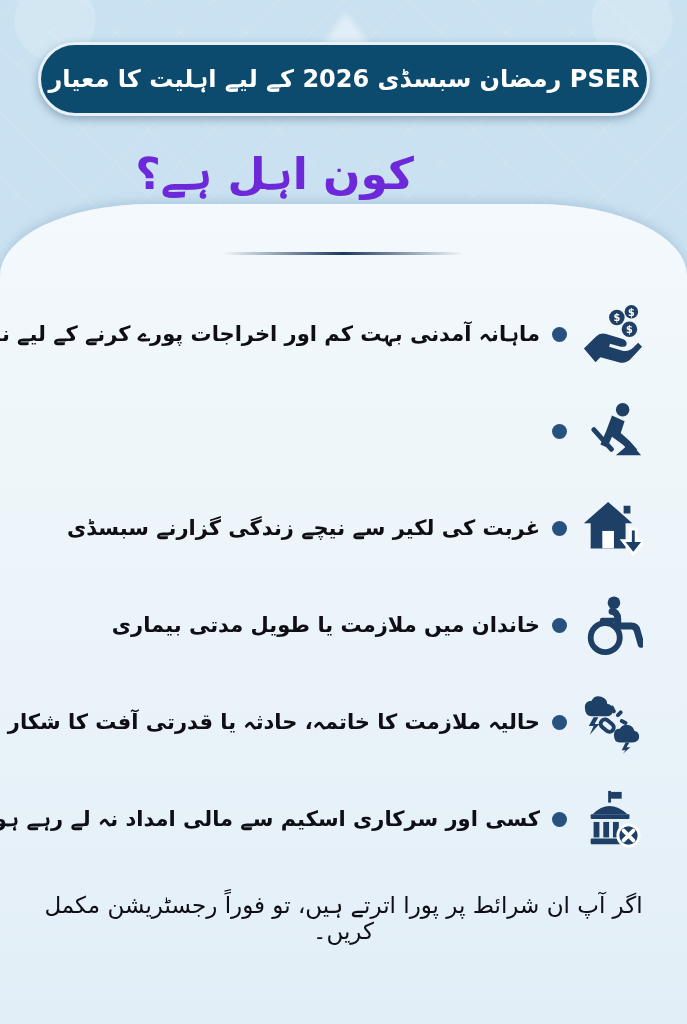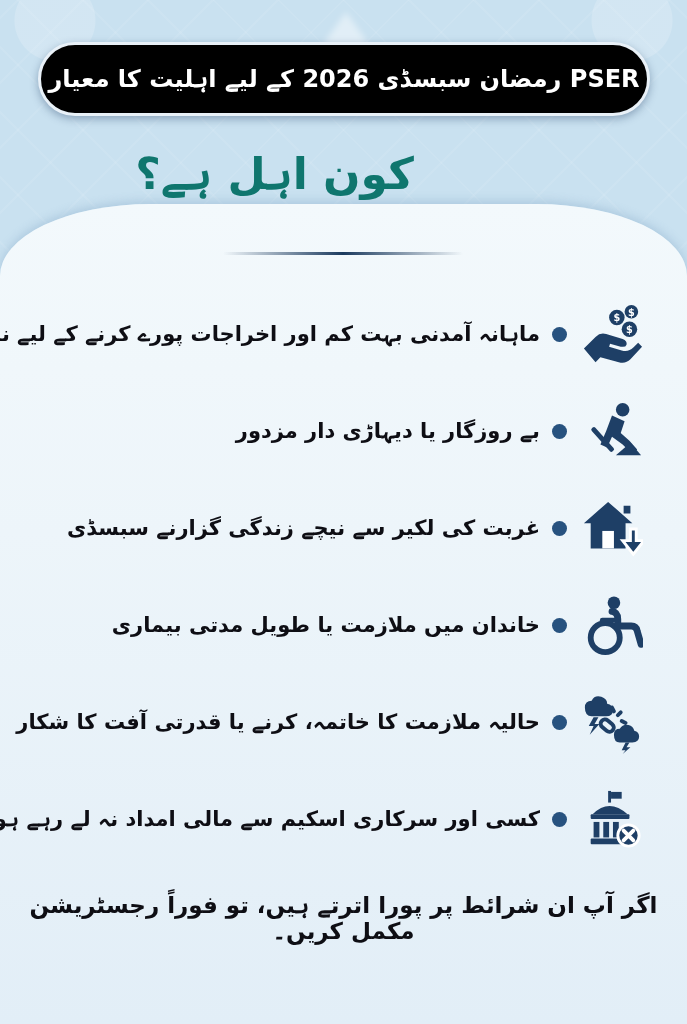--- a/index.html
+++ b/index.html
@@ -22,38 +22,38 @@
   }
   .dome-watermark{
     position:absolute; left:322px; top:12px; width:0; height:0;
     border-left:24px solid transparent; border-right:24px solid transparent;
     border-bottom:34px solid rgba(255,255,255,.45);
     filter:blur(3px);
   }
 
   .banner{
     position:absolute; top:42px; left:38px; width:612px; height:74px;
-    background:#000000; border:3px solid #e9f1f8; border-radius:40px;
+    background:#0c4a6e; border:3px solid #e9f1f8; border-radius:40px;
     box-shadow:0 3px 8px rgba(20,50,90,.35);
     display:flex; align-items:center; justify-content:center;
     direction:rtl; color:#ffffff; font-weight:bold; font-size:24px;
     padding:0 22px; white-space:nowrap; z-index:3;
   }
 
   .card{
     position:absolute; top:204px; left:0; width:687px; height:820px;
     background:linear-gradient(180deg,#f3f9fc 0%, #edf5fa 40%, #e2eef7 100%);
     border-radius:150px 150px 0 0 / 72px 72px 0 0;
     box-shadow:0 -3px 10px rgba(110,150,185,.30);
     z-index:1;
   }
 
   .section-title{
     position:absolute; top:148px; left:0; width:549px; text-align:center;
-    direction:rtl; font-size:44px; font-weight:bold; color:#0f766e;
+    direction:rtl; font-size:44px; font-weight:bold; color:#6d28d9;
     z-index:2; letter-spacing:-1px;
   }
   .title-underline{
     position:absolute; top:252px; left:223px; width:240px; height:3px;
     background:linear-gradient(to right, rgba(27,58,94,0), #1b3a5e 50%, rgba(27,58,94,0));
     z-index:2; border-radius:2px;
   }
 
   .criteria-list{ position:absolute; top:286px; left:0; width:687px; z-index:2; }
   .criteria-row{
@@ -71,21 +71,21 @@
     flex:none; margin:0 12px 0 12px;
   }
   .row-text{
     font-size:21px; font-weight:bold; color:#0e0e14;
     white-space:nowrap; line-height:1.2;
   }
 
   .footer-note{
     position:absolute; top:892px; left:0; width:687px; z-index:2;
     text-align:center; direction:rtl;
-    font-size:23px; font-weight:bold; color:#0e0e14; padding:0 20px;
+    font-size:23px; font-weight:normal; color:#0e0e14; padding:0 20px;
   }
 </style>
 </head>
 <body>
 
 <div class="page">
 
   <div class="dome-watermark"></div>
 
   <div class="banner">
@@ -124,21 +124,20 @@
         <svg viewBox="0 0 64 64">
           <g fill="#1e3f66">
             <circle cx="43" cy="9" r="7"></circle>
             <path d="M32 15 l13 6 -4 12 9 8 8 9 -5 5 -10 -10 -11 -8 -5 11 -7 -3 6 -14 z"></path>
             <rect x="20" y="24" width="5" height="32" rx="2" transform="rotate(-42 22 40)"></rect>
             <path d="M36 56 h26 l-11 -13 z"></path>
           </g>
         </svg>
       </span>
       <span class="bullet"></span>
-      <span class="row-text">بے روزگار یا دیہاڑی دار مزدور</span>
     </div>
 
     <div class="criteria-row">
       <span class="row-icon">
         <svg viewBox="0 0 64 64">
           <g fill="#1e3f66">
             <path d="M28 4 L3 26 h7 v26 h36 v-26 h7 z"></path>
             <rect x="44" y="8" width="7" height="8"></rect>
           </g>
           <rect x="22" y="34" width="12" height="18" fill="#ffffff"></rect>
@@ -171,21 +170,21 @@
             <path d="M34 44 q0 -6 6 -6 q3 -5 9 -4 q5 1 6 6 q5 1 5 6 q0 6 -7 6 h-13 q-6 0 -6 -8 z"></path>
             <path d="M46 52 l-4 8 h4 l-3 4 8 -7 h-4 l3 -5 z"></path>
           </g>
           <g fill="none" stroke="#1e3f66" stroke-width="4" stroke-linecap="round">
             <rect x="20" y="30" width="15" height="9" rx="4.5" transform="rotate(40 27 34)"></rect>
             <path d="M38 24 l3 -3 M34 20 l-2 -4 M42 30 l4 2"></path>
           </g>
         </svg>
       </span>
       <span class="bullet"></span>
-      <span class="row-text">حالیہ ملازمت کا خاتمہ، کرنے یا قدرتی آفت کا شکار</span>
+      <span class="row-text">حالیہ ملازمت کا خاتمہ، حادثہ یا قدرتی آفت کا شکار</span>
     </div>
 
     <div class="criteria-row">
       <span class="row-icon">
         <svg viewBox="0 0 64 64">
           <g fill="#1e3f66">
             <rect x="28" y="2" width="3" height="12"></rect>
             <path d="M31 3 h11 v7 h-11 z"></path>
             <path d="M12 26 q17 -17 36 0 z"></path>
             <rect x="10" y="26" width="40" height="5" rx="1"></rect>

